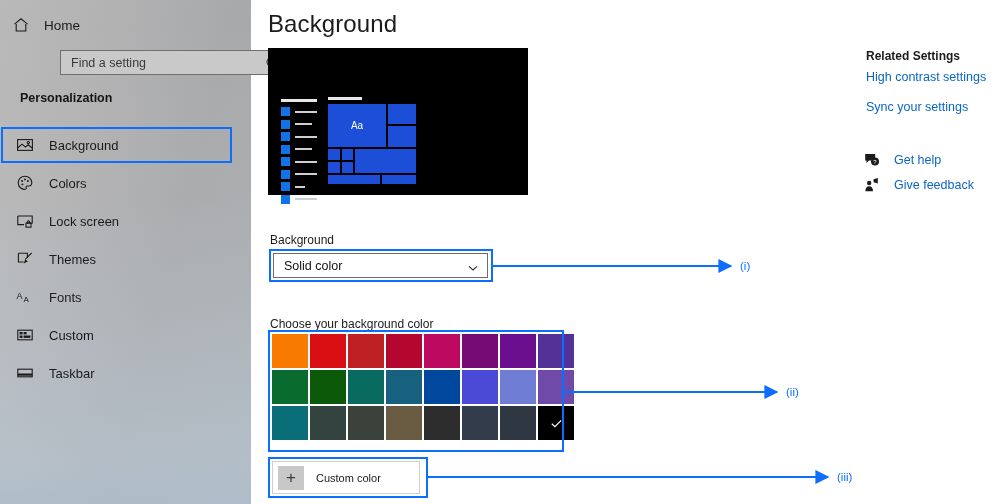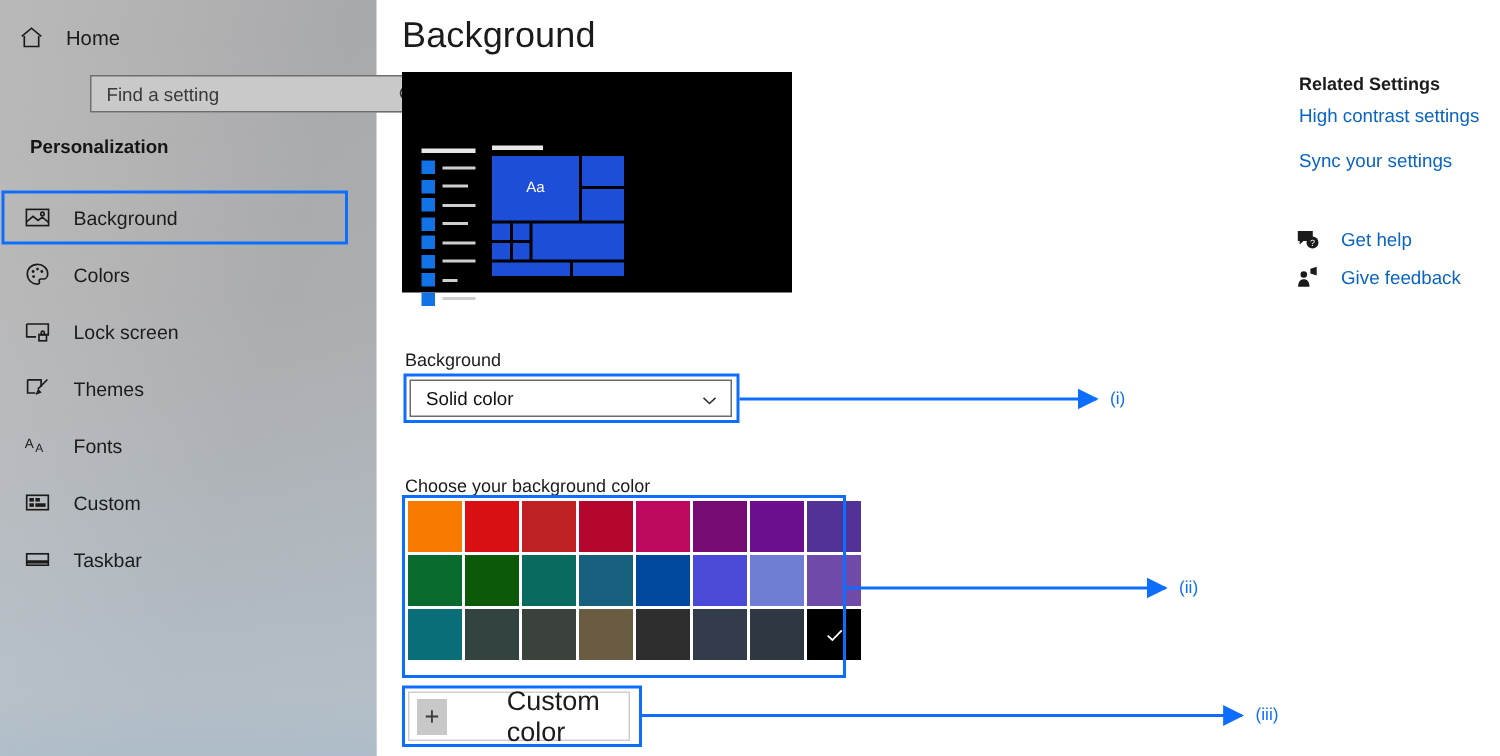--- a/index.html
+++ b/index.html
@@ -121,21 +121,21 @@
     width: 148px; height: 33px;
     background: #ffffff; border: 1px solid #cfcfcf;
     display: flex; align-items: center; gap: 12px;
     padding-left: 5px;
   }
   .plus-sq {
     width: 26px; height: 24px; background: #c8c8c8;
     display: flex; align-items: center; justify-content: center;
     color: #3b3b3b; font-size: 17px; line-height: 1;
   }
-  .custom-lbl { font-size: 18px; color: #1b1b1b; margin-left: 28px; }
+  .custom-lbl { font-size: 11px; color: #1b1b1b; }
 
   
   .rp-title {
     position: absolute; left: 866px; top: 49px;
     font-size: 12px; font-weight: bold; color: #1b1b1b;
   }
   .rp-link {
     position: absolute; left: 866px;
     font-size: 12.5px; color: #0a65c2; text-decoration: none;
   }

